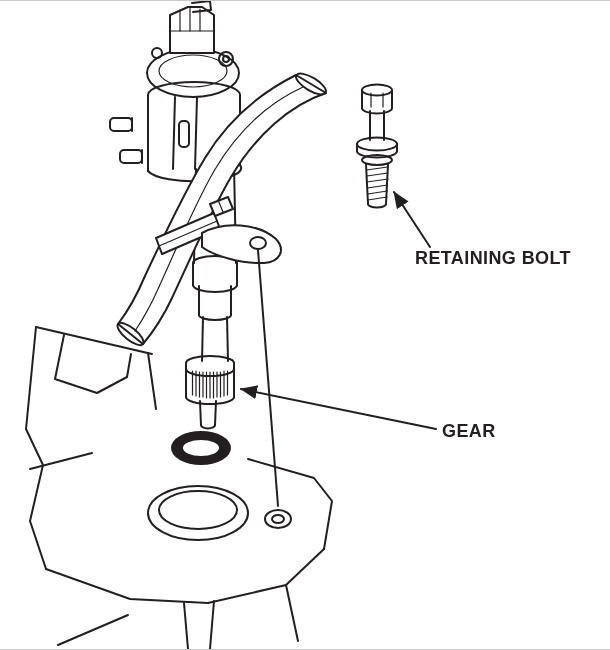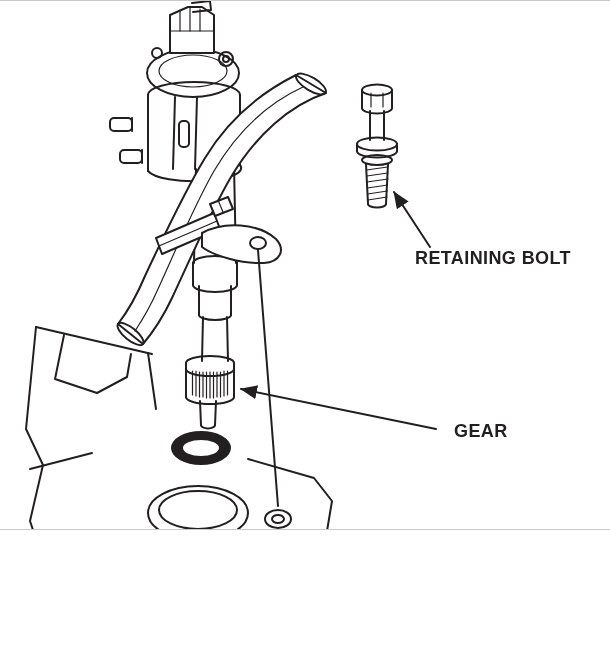--- a/index.html
+++ b/index.html
@@ -2,21 +2,21 @@
 <html style="--line-color: #231f20; --bg-color: #ffffff;"><head>
 <meta charset="utf-8">
 <style>
   * { margin:0; padding:0; box-sizing:border-box; }
   html, body { width:610px; height:650px; }
   body {
     background: var(--bg-color, #ffffff);
     font-family: "Liberation Sans", sans-serif;
   }
   .stage {
-    position:relative; width:610px; height:530px;
+    position:relative; width:610px; height:650px;
     background: var(--bg-color, #ffffff);
     overflow:hidden;
     border-top:1px solid #c9c9c9; border-bottom:1px solid #c9c9c9;
   }
   svg { position:absolute; left:0; top:0; }
   .ln path, .ln ellipse, .ln circle, .ln rect, .ln line, path.ln {
     stroke: var(--line-color, #231f20);
     stroke-width: 2;
     fill: none;
     stroke-linecap: round;
@@ -190,14 +190,14 @@
     </g>
 
     <g class="ln">
       <path d="M430 246 L394 191" marker-end="url(#arrow)"></path>
       <path d="M436 428 L241 388" marker-end="url(#arrow)"></path>
     </g>
   </svg>
 
   <div class="callout" style="left:415px; top:247px;">RETAINING BOLT</div>
 
-  <div class="callout" style="left:454px; top:420px;">GEAR</div>
+  <div class="callout" style="left:442px; top:420px;">GEAR</div>
 </div>
 
 </body></html>

